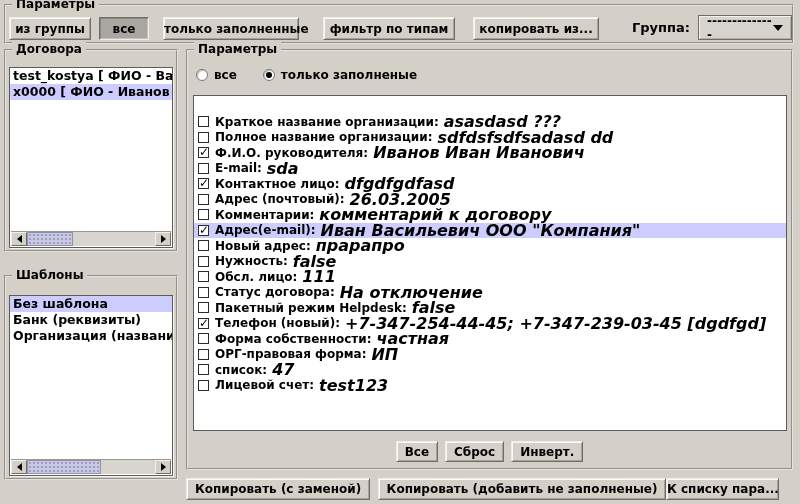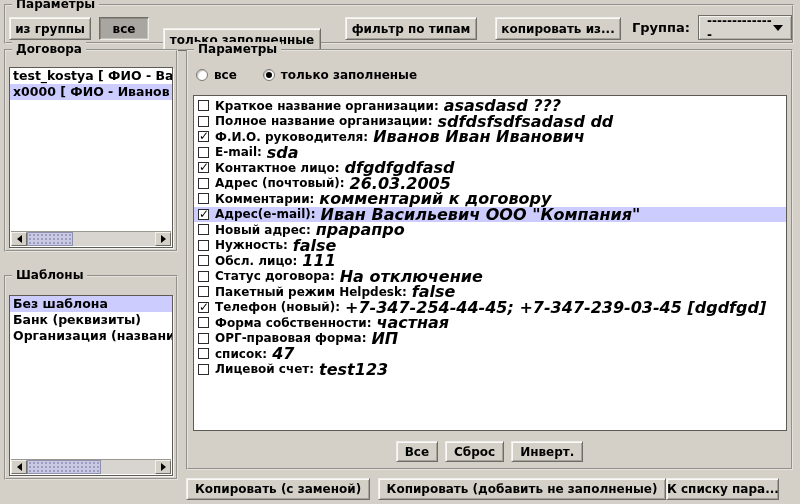--- a/index.html
+++ b/index.html
@@ -43,21 +43,21 @@
     background:#a9a5a0;
     border-color:#6f6d68 #efedea #efedea #6f6d68;
     box-shadow:inset 1px 1px 0 #8d8981, inset -1px -1px 0 #c6c2ba;
   }
   
   #top-group { left:4px; top:4px; width:790px; height:40px; }
   .toolbar-row { position:absolute; left:3px; top:11px; display:flex; align-items:flex-start; }
   .toolbar-row .tbtn { height:23px; }
   .toolbar-row .tbtn:nth-child(1){ width:82px; }
   .toolbar-row .tbtn:nth-child(2){ width:50px; margin-left:8px; }
-  .toolbar-row .tbtn:nth-child(3){ width:158px; margin-left:14px;margin-top:11px; }
+  .toolbar-row .tbtn:nth-child(3){ width:136px; margin-left:14px; }
   .toolbar-row .tbtn:nth-child(4){ width:132px; margin-left:24px; }
   .toolbar-row .tbtn:nth-child(5){ width:126px; margin-left:18px; }
   .grp-label { position:absolute; left:626px; top:14px; font-size:13px; }
   .combo {
     position:absolute; left:692px; top:9px; width:94px; height:25px;
     background:#d7d4cd;
     border:1px solid #6f6d68;
     box-shadow:inset 1px 1px 0 #f4f2ee, inset -1px -1px 0 #b4b0a8;
     display:flex; align-items:center; justify-content:space-between;
     padding:0 8px;
@@ -132,21 +132,21 @@
   }
   .radio.selected::after {
     content:""; position:absolute; left:2px; top:2px;
     width:6px; height:6px; border-radius:50%; background:#000;
   }
   #param-panel {
     position:absolute; left:5px; top:44px; width:594px; height:336px;
     background:#fff;
     border:1px solid #5d5b56;
     overflow:hidden;
-    padding-top:2px;
+    padding-top:18px;
   }
   .param-row {
     display:flex; align-items:center;
     height:15.5px;
     padding-left:4px;
     white-space:nowrap;
     cursor:default;
   }
   .param-row.highlighted { background:#ccccff;align-items:center; }
   .cb {

